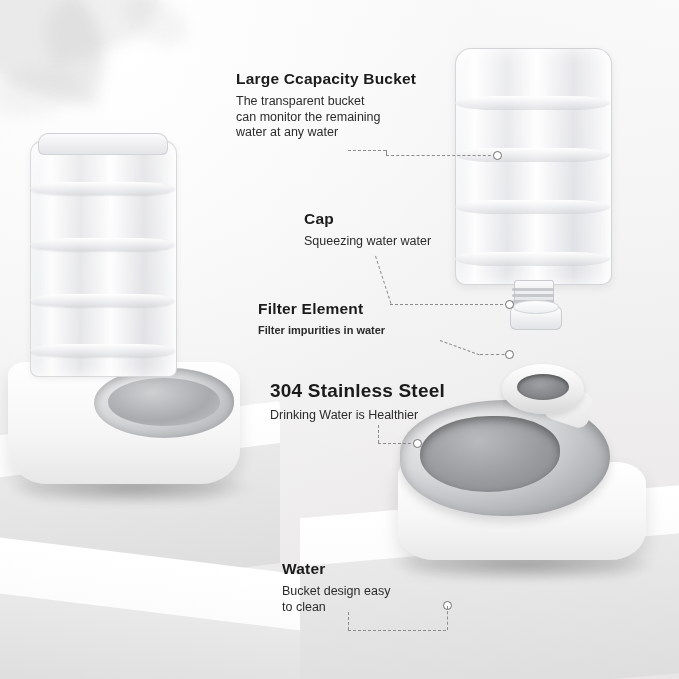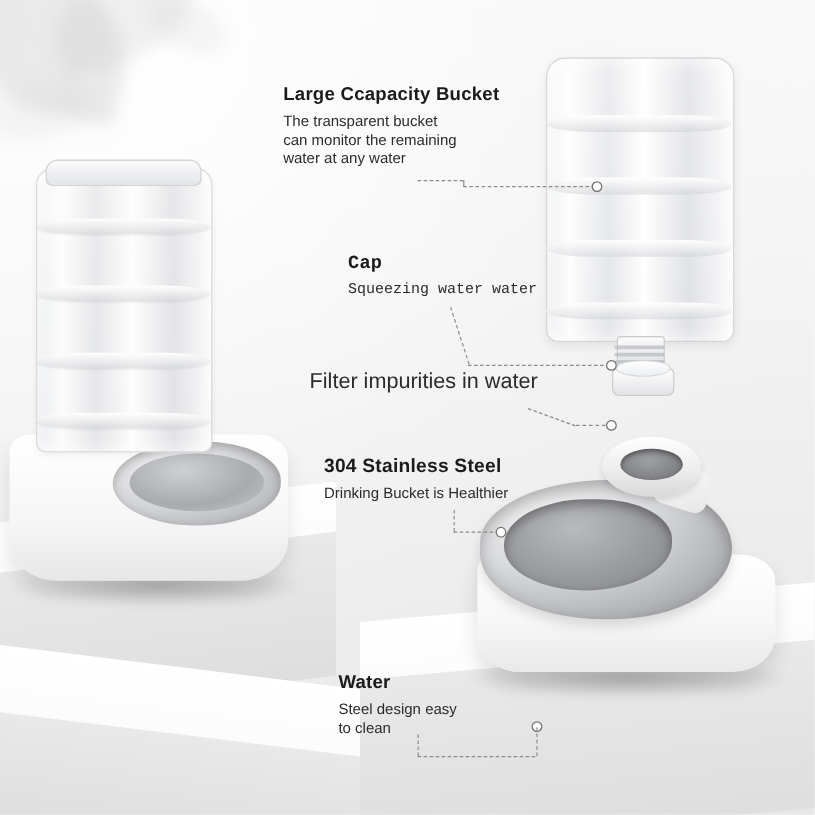--- a/index.html
+++ b/index.html
@@ -271,45 +271,46 @@
 
   <div class="callout" style="left:236px; top:70px; width:240px;">
     <div class="title" style="font-size:15.5px;">Large Ccapacity Bucket</div>
     <div class="desc" style="font-size:12.5px; margin-top:6px; width:150px;">The transparent bucket can monitor the remaining water at any water</div>
   </div>
   <div class="lead" style="left:348px; top:150px; width:38px;"></div>
   <div class="lead-v" style="left:386px; top:150px; height:5px;"></div>
   <div class="lead" style="left:386px; top:155px; width:110px;"></div>
   <div class="dot" style="left:493px; top:151px;"></div>
 
-  <div class="callout" style="left:290px; top:210px; width:200px;font-family:Liberation Mono, monospace;">
+  <div class="callout" style="left:304px; top:210px; width:200px;">
     <div class="title" style="font-size:15.5px;">Cap</div>
     <div class="desc" style="font-size:12.5px; margin-top:6px;">Squeezing water water</div>
   </div>
   <div class="lead-v" style="left:375px; top:256px; height:50px; transform: rotate(-18deg); transform-origin: top;"></div>
   <div class="lead" style="left:390px; top:304px; width:118px;"></div>
   <div class="dot" style="left:505px; top:300px;"></div>
 
   <div class="callout" style="left:258px; top:300px; width:210px;">
-    <div class="desc" style="font-size:18px; margin-top:6px;">Filter impurities in water</div>
+    <div class="title" style="font-size:15.5px;">Filter Element</div>
+    <div class="desc" style="font-size:11px; margin-top:6px;font-weight:bold;">Filter impurities in water</div>
   </div>
   <div class="lead" style="left:440px; top:340px; width:42px; transform: rotate(20deg); transform-origin: left;"></div>
   <div class="lead" style="left:480px; top:354px; width:30px;"></div>
   <div class="dot" style="left:505px; top:350px;"></div>
 
   <div class="callout" style="left:270px; top:380px; width:220px;">
-    <div class="title" style="font-size:16px;">304 Stainless Steel</div>
-    <div class="desc" style="font-size:12.5px; margin-top:6px;">Drinking Bucket is Healthier</div>
+    <div class="title" style="font-size:19px;">304 Stainless Steel</div>
+    <div class="desc" style="font-size:12.5px; margin-top:6px;">Drinking Water is Healthier</div>
   </div>
   <div class="lead-v" style="left:378px; top:425px; height:18px;"></div>
   <div class="lead" style="left:378px; top:443px; width:38px;"></div>
   <div class="dot" style="left:413px; top:439px;"></div>
 
   <div class="callout" style="left:282px; top:560px; width:190px;">
     <div class="title" style="font-size:15.5px;">Water</div>
-    <div class="desc" style="font-size:12.5px; margin-top:6px; width:110px;">Steel design easy to clean</div>
+    <div class="desc" style="font-size:12.5px; margin-top:6px; width:110px;">Bucket design easy to clean</div>
   </div>
   <div class="lead-v" style="left:348px; top:612px; height:18px;"></div>
   <div class="lead" style="left:348px; top:630px; width:98px;"></div>
   <div class="dot" style="left:443px; top:601px;"></div>
   <div class="lead-v" style="left:447px; top:606px; height:24px;"></div>
 
 </div>
 
 </body></html>

